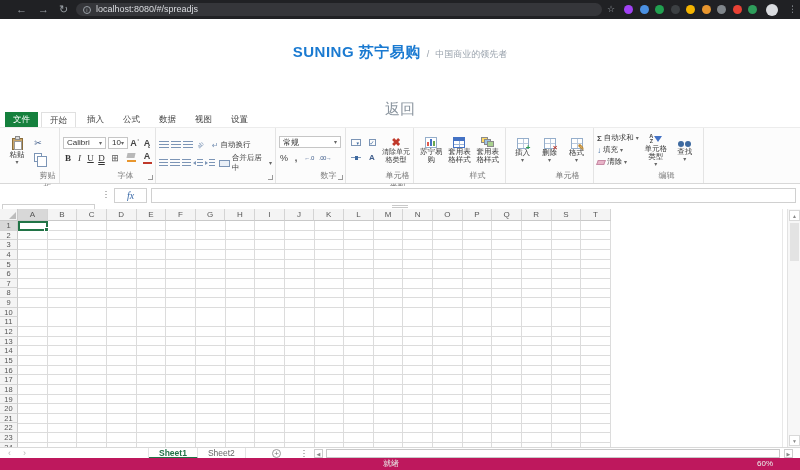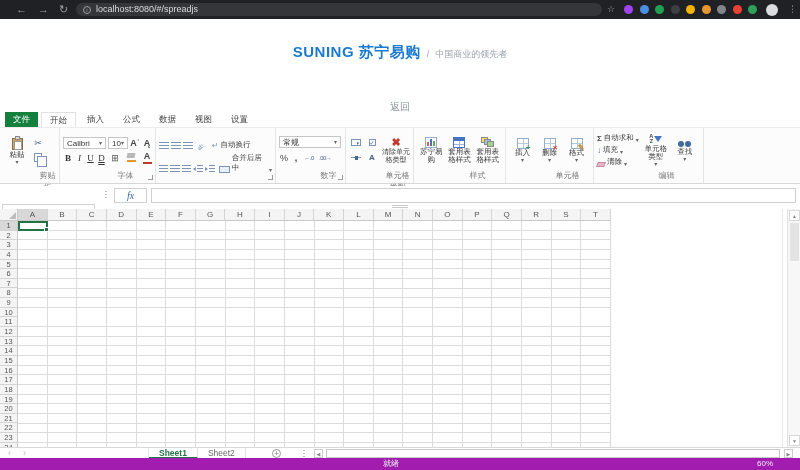--- a/index.html
+++ b/index.html
@@ -21,21 +21,21 @@
   .avatar { position:absolute; left:766px; top:3.5px; width:12px; height:12px; border-radius:50%; background:#dadce0; }
   .menu-dots { position:absolute; left:788px; top:0; height:19px; line-height:19px; color:#9aa0a6; font-size:9px; }
 
   
   .brand { position:absolute; top:43px; left:0; width:800px; display:flex; justify-content:center;
            align-items:baseline; gap:6px; }
   .brand-main { color:#1a7ad1; font-size:15px; font-weight:bold; letter-spacing:.5px; }
   .brand-sep, .brand-tag { color:#9aa3ad; font-size:9px; }
   .app-title { position:absolute; top:77px; left:0; width:800px; text-align:center; font-size:15px;
                font-weight:bold; color:#2b3440; letter-spacing:.3px; }
-  .back-btn { position:absolute; top:100px; left:0; width:800px; text-align:center; font-size:10px;
+  .back-btn { position:absolute; top:100px; left:0; width:800px; text-align:center; font-size:15px;
               color:#8a949e; cursor:pointer; }
 
   
   .rtabs { position:absolute; top:112px; left:0; width:800px; height:15px; display:flex; align-items:flex-end; }
   .rtab { height:15px; line-height:15px; padding:0 8px; font-size:8.5px; color:#444; margin-right:3px; }
   .rtab.file { background:#15803d; color:#fff; margin-left:5px; }
   .rtab.active { background:#fff; border:1px solid #e0e0e0; border-bottom:none; }
 
   
   .ribbon { position:absolute; top:127px; left:0; width:800px; height:57px; background:#fcfcfc;
@@ -48,21 +48,21 @@
   .dd { font-size:6px; color:#666; line-height:6px; }
   .bigbtn { display:flex; flex-direction:column; align-items:center; font-size:7.5px; color:#3b3b3b;
             text-align:center; line-height:8px; cursor:pointer; }
   .mini { display:inline-flex; align-items:center; justify-content:center; min-width:14px; height:13px;
           font-size:9px; color:#44618e; cursor:pointer; }
   .selbox { display:flex; align-items:center; justify-content:space-between; border:1px solid #c6c6c6;
             background:#fff; font-size:8px; color:#333; height:12px; padding:0 3px; cursor:pointer; }
   .ibar { width:10px; height:8px; display:inline-block;
           background:repeating-linear-gradient(to bottom,#7c95b6 0 1px,transparent 1px 3px); }
   .col2 { display:flex; flex-direction:column; justify-content:center; gap:1px; }
-  .rowline { display:flex; align-items:flex-end; gap:2px; }
+  .rowline { display:flex; align-items:center; gap:2px; }
 
   
   .i-copy { position:relative; width:8px; height:9px; border:1px solid #7c95b6; background:#fff; }
   .i-copy::after { content:""; position:absolute; left:2px; top:2px; width:8px; height:9px;
                    border:1px solid #7c95b6; background:#fff; }
   .i-fill { display:inline-block; width:8px; height:5px; background:#b9b9b9; transform:skewX(-12deg); }
   .i-fillbar { width:9px; height:2px; background:#e8962e; margin-top:1px; }
   .i-fontA { font-size:9px; font-weight:bold; color:#444; line-height:8px; }
   .i-abar { width:9px; height:2px; background:#c0392b; margin-top:1px; }
   .i-grid { position:relative; width:12px; height:11px; border:1px solid #95aecb;
@@ -522,18 +522,18 @@
         <div class="stab active">Sheet1</div>
         <div class="stab">Sheet2</div>
       </div>
     <div class="addsheet">+</div>
     <div class="sgrip"></div>
   </div>
   <div class="hs-btn" style="left:314px">◀</div>
   <div class="hs-track"></div>
   <div class="hs-btn" style="left:784px">▶</div>
 
-  <div class="statusbar" style="background:#a21caf">
+  <div class="statusbar" style="background:#be185d">
     <span class="sb-ready">就绪</span>
     <span class="sb-zoom">60%</span>
   </div>
 
 </div>
 
 </body></html>

